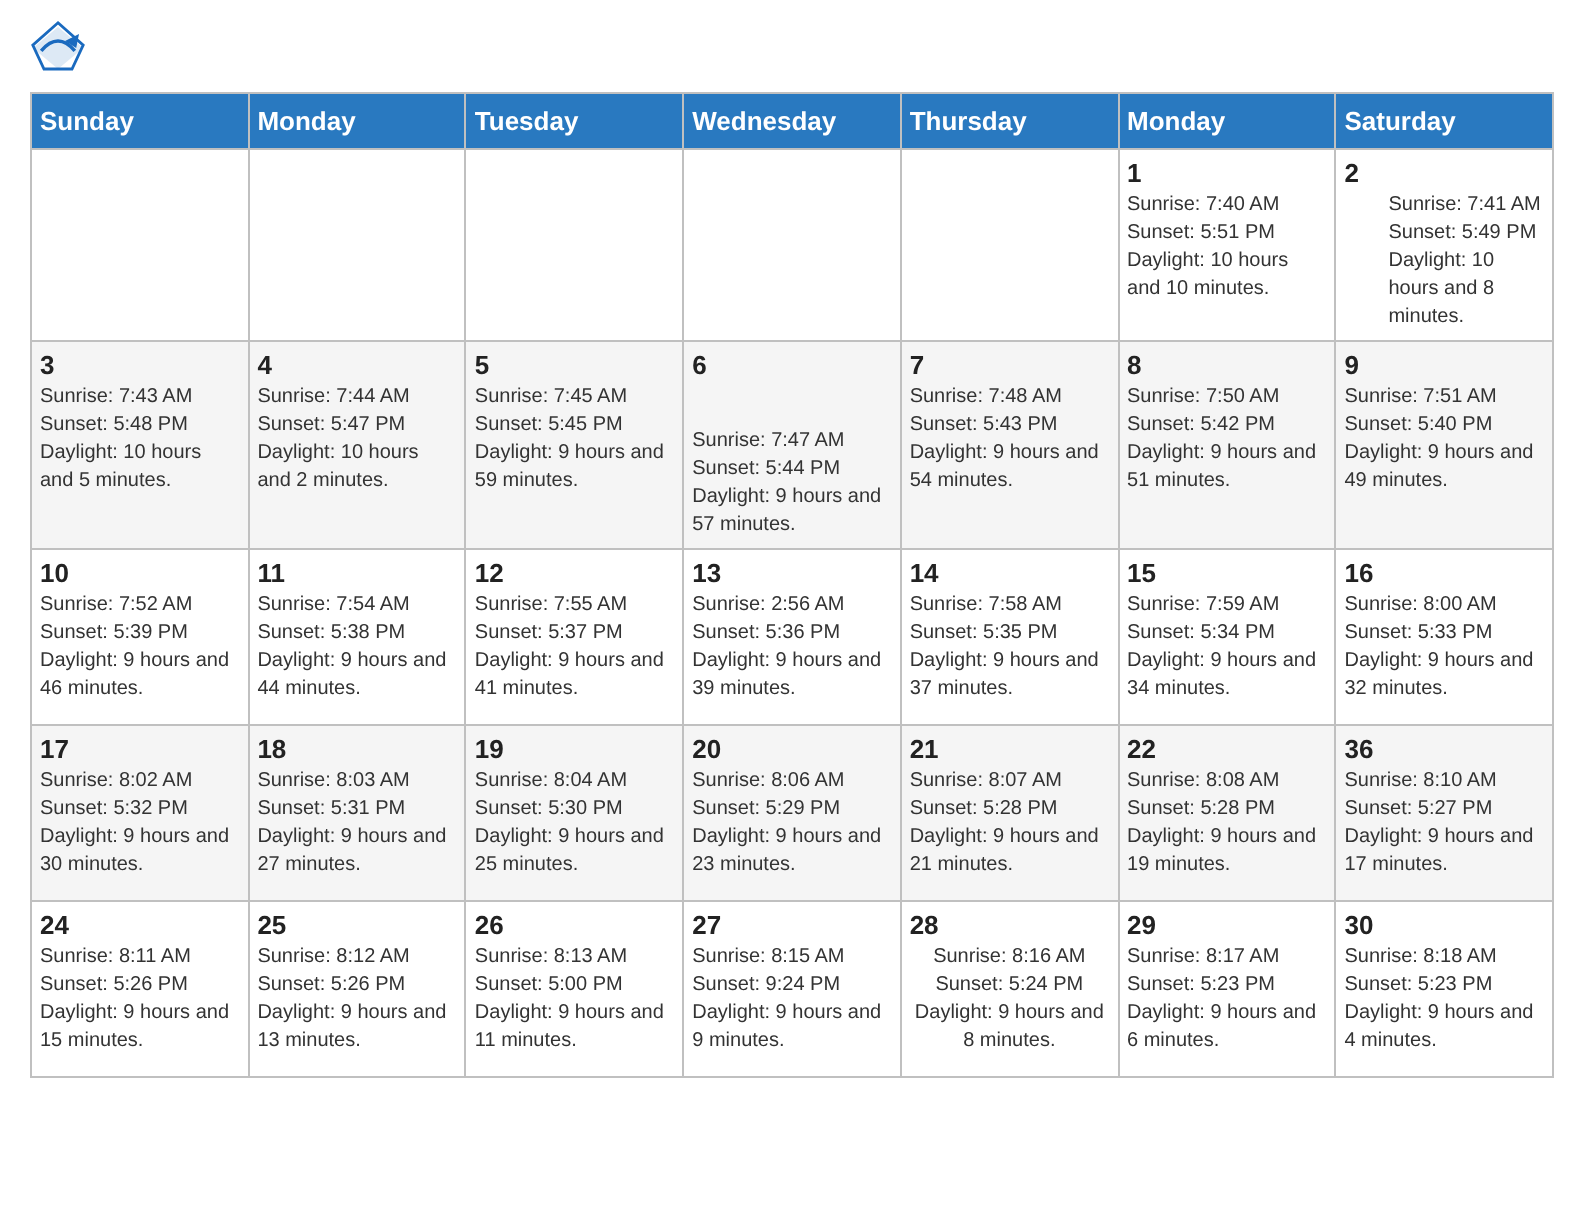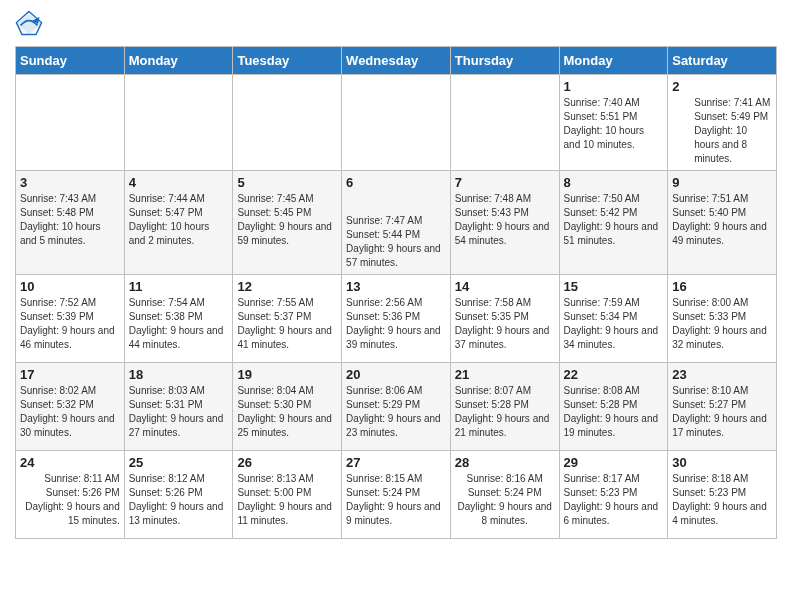--- a/index.html
+++ b/index.html
@@ -271,49 +271,49 @@
 Sunset: 5:28 PM
 Daylight: 9 hours and 21 minutes.</div>
           </td>
           <td>
             <div class="day-number">22</div>
             <div class="day-info" style="white-space: pre-line;">Sunrise: 8:08 AM
 Sunset: 5:28 PM
 Daylight: 9 hours and 19 minutes.</div>
           </td>
           <td>
-            <div class="day-number">23</div>
+            <div class="day-number">36</div>
             <div class="day-info" style="white-space: pre-line;">Sunrise: 8:10 AM
 Sunset: 5:27 PM
 Daylight: 9 hours and 17 minutes.</div>
           </td>
         </tr>
         <tr>
           <td>
             <div class="day-number">24</div>
-            <div class="day-info" style="white-space: pre-line; text-align: right;">Sunrise: 8:11 AM
+            <div class="day-info" style="white-space: pre-line;">Sunrise: 8:11 AM
 Sunset: 5:26 PM
 Daylight: 9 hours and 15 minutes.</div>
           </td>
           <td>
             <div class="day-number">25</div>
             <div class="day-info" style="white-space: pre-line;">Sunrise: 8:12 AM
 Sunset: 5:26 PM
 Daylight: 9 hours and 13 minutes.</div>
           </td>
           <td>
             <div class="day-number">26</div>
             <div class="day-info" style="white-space: pre-line;">Sunrise: 8:13 AM
 Sunset: 5:00 PM
 Daylight: 9 hours and 11 minutes.</div>
           </td>
           <td>
             <div class="day-number">27</div>
             <div class="day-info" style="white-space: pre-line;">Sunrise: 8:15 AM
-Sunset: 5:24 PM
+Sunset: 9:24 PM
 Daylight: 9 hours and 9 minutes.</div>
           </td>
           <td>
             <div class="day-number">28</div>
             <div class="day-info" style="white-space: pre-line; text-align: center;">Sunrise: 8:16 AM
 Sunset: 5:24 PM
 Daylight: 9 hours and 8 minutes.</div>
           </td>
           <td>
             <div class="day-number">29</div>

